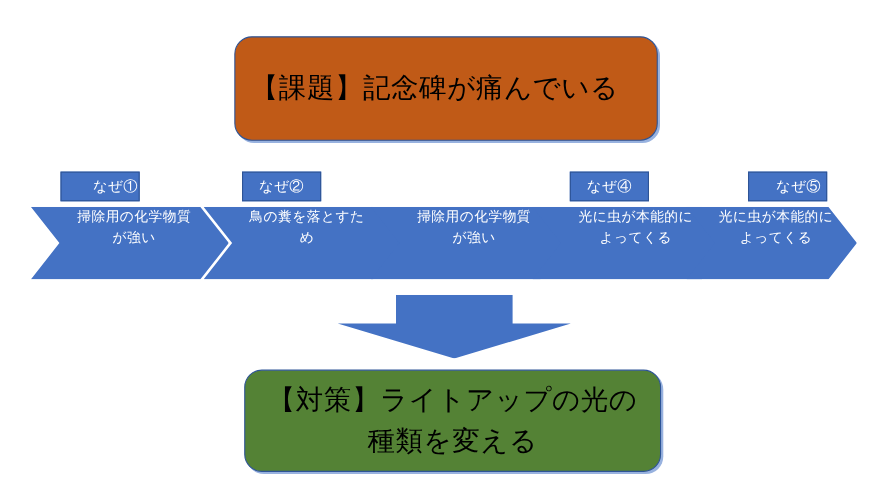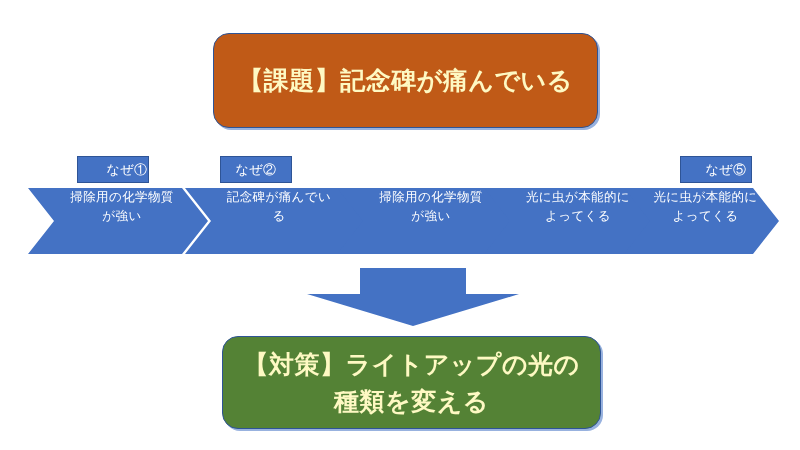--- a/index.html
+++ b/index.html
@@ -18,27 +18,26 @@
     overflow: hidden;
   }
 
   
   .round-box {
     position: absolute;
     box-sizing: border-box;
     border-radius: 16px;
     display: flex;
     align-items: center;
-    justify-content: center;
+    justify-content: flex-start;
     text-align: center;
-    color: #fef9c3;
+    color: #000000;
     line-height: 1.45;
     letter-spacing: 0.5px;
     box-shadow: 2px 2px 0 rgba(68, 114, 196, 0.55);
-    font-weight: bold;
   }
   #problem-box {
     left: 213px;
     top: 33px;
     width: 385px;
     height: 95px;
     background: #C05A17;
     border: 1px solid #2E5496;
     font-size: 25px;
   }
@@ -116,36 +115,39 @@
 </style>
 </head>
 <body>
 
 <div id="canvas">
 
   <div class="round-box" id="problem-box">
     <span class="txt">【課題】記念碑が痛んでいる</span>
   </div>
 
-  <div class="why-tag" style="left:77px;padding-left:28px;">
+  <div class="why-tag" style="left:55px;padding-left:28px;">
       <span>なぜ①</span>
     </div>
   <div class="why-tag" style="left:220px;">
       <span>なぜ②</span>
+    </div>
+  <div class="why-tag" style="left:518px;">
+      <span>なぜ④</span>
     </div>
   <div class="why-tag" style="left:680px;padding-left:20px;">
       <span>なぜ⑤</span>
     </div>
 
   <div id="chevron-row">
     <div class="chevron" style="left:28px;  width:180px;">
       <span class="ctext">掃除用の化学物質が強い</span>
     </div>
     <div class="chevron" style="left:185px; width:180px;">
-      <span class="ctext">記念碑が痛んでいる</span>
+      <span class="ctext">鳥の糞を落とすため</span>
     </div>
     <div class="chevron" style="left:337px; width:180px;">
       <span class="ctext">掃除用の化学物質が強い</span>
     </div>
     <div class="chevron" style="left:484px; width:180px;">
       <span class="ctext">光に虫が本能的によってくる</span>
     </div>
     <div class="chevron" style="left:624px; width:155px;">
       <span class="ctext">光に虫が本能的によってくる</span>
     </div>

